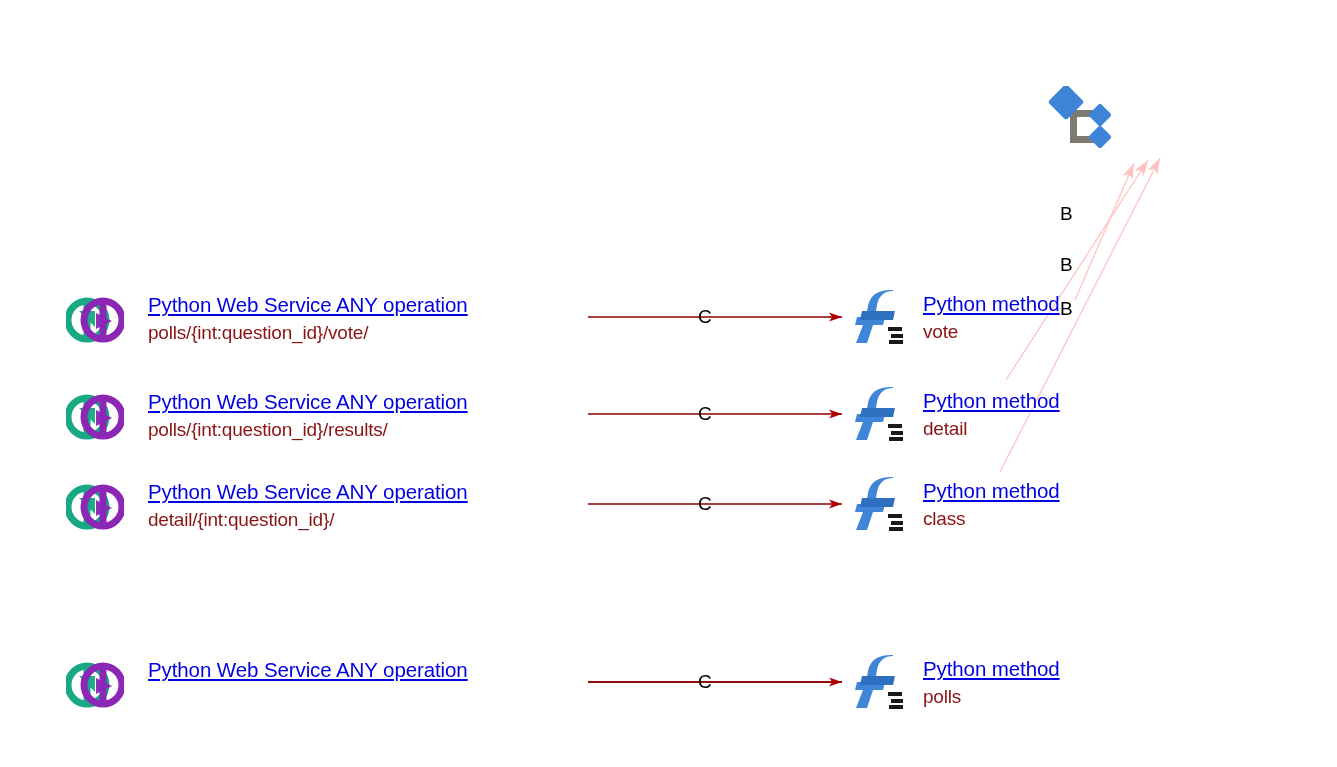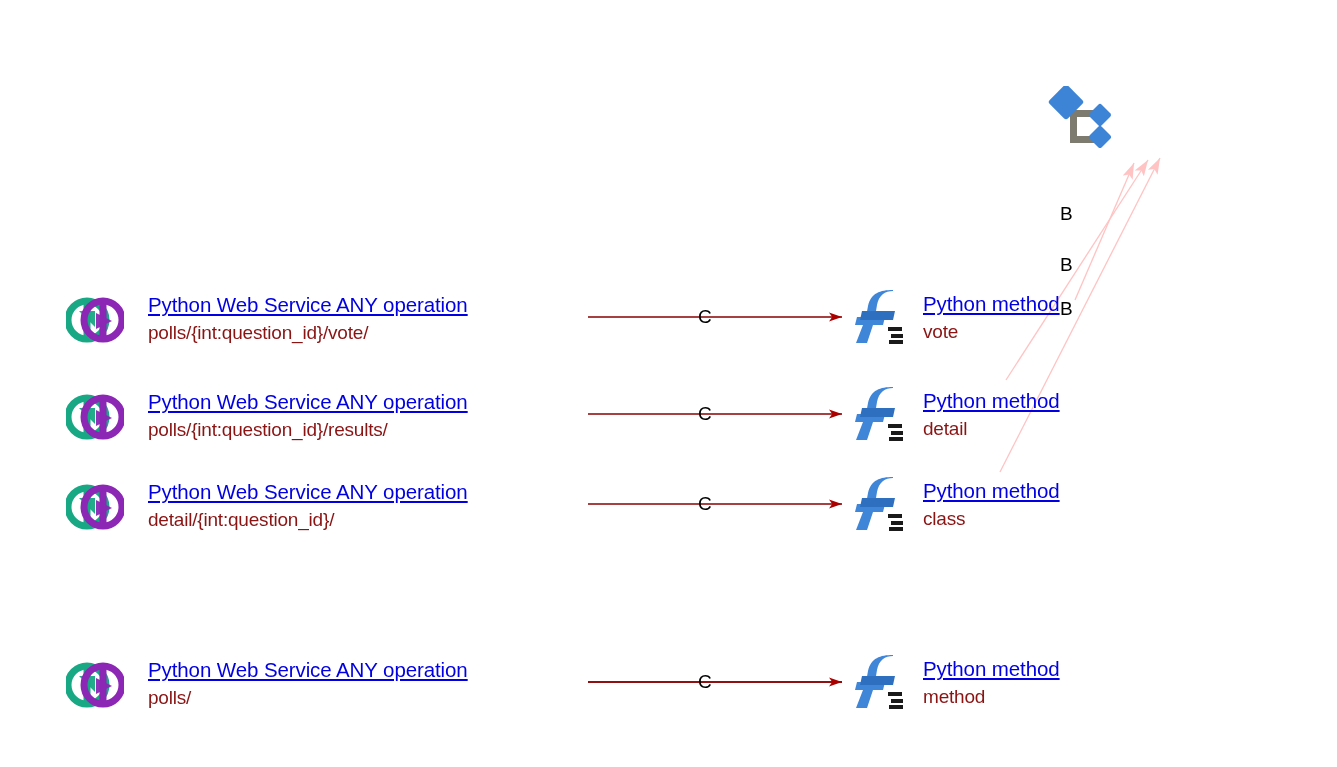--- a/index.html
+++ b/index.html
@@ -210,21 +210,20 @@
         <circle cx="21" cy="29" r="19" fill="none" stroke="#18a884" stroke-width="7"></circle>
         <path d="M21,10 L21,48" stroke="#18a884" stroke-width="7" fill="none"></path>
         <path d="M13,20 L29,20 L29,36 Z" fill="#18a884" opacity="0.95"></path>
         <circle cx="37" cy="29" r="19" fill="none" stroke="#8b26b5" stroke-width="7"></circle>
         <path d="M37,10 L37,48" stroke="#8b26b5" stroke-width="7" fill="none"></path>
         <path d="M30,22 L46,30 L30,38 Z" fill="#8b26b5" opacity="0.95"></path>
       </svg>
     </div>
     <div class="node-text" style="margin-left:24px; margin-top:4px;">
       <span class="node-title">Python Web Service ANY operation</span>
-      <span class="node-sub">polls/</span>
     </div>
   </div>
 
   <div class="node" style="left:855px; top:289px;">
     <div class="node-icon">
       <svg class="fn-icon" viewBox="0 0 52 55" xmlns="http://www.w3.org/2000/svg">
         <path d="M38,2 C30,2 24,6 22,16 L20,28 L30,28 L28,36 L18,36 L12,54 L1,54 L8,36 L0,36 L2,28 L11,28 L13,17 C16,4 25,1 38,1 Z" fill="#3f86d8"></path>
         <path d="M7,22 L40,22 L38,31 L5,31 Z" fill="#2f6fbf"></path>
         <rect x="33" y="38" width="14" height="4" fill="#1a1a1a"></rect>
         <rect x="36" y="45" width="12" height="4" fill="#1a1a1a"></rect>
@@ -274,17 +273,17 @@
       <svg class="fn-icon" viewBox="0 0 52 55" xmlns="http://www.w3.org/2000/svg">
         <path d="M38,2 C30,2 24,6 22,16 L20,28 L30,28 L28,36 L18,36 L12,54 L1,54 L8,36 L0,36 L2,28 L11,28 L13,17 C16,4 25,1 38,1 Z" fill="#3f86d8"></path>
         <path d="M7,22 L40,22 L38,31 L5,31 Z" fill="#2f6fbf"></path>
         <rect x="33" y="38" width="14" height="4" fill="#1a1a1a"></rect>
         <rect x="36" y="45" width="12" height="4" fill="#1a1a1a"></rect>
         <rect x="34" y="51" width="14" height="4" fill="#1a1a1a"></rect>
       </svg>
     </div>
     <div class="node-text" style="margin-left:16px; margin-top:5px;">
       <span class="node-title">Python method</span>
-      <span class="node-sub">method</span>
+      <span class="node-sub">polls</span>
     </div>
   </div>
 
 </div>
 
 </body></html>

